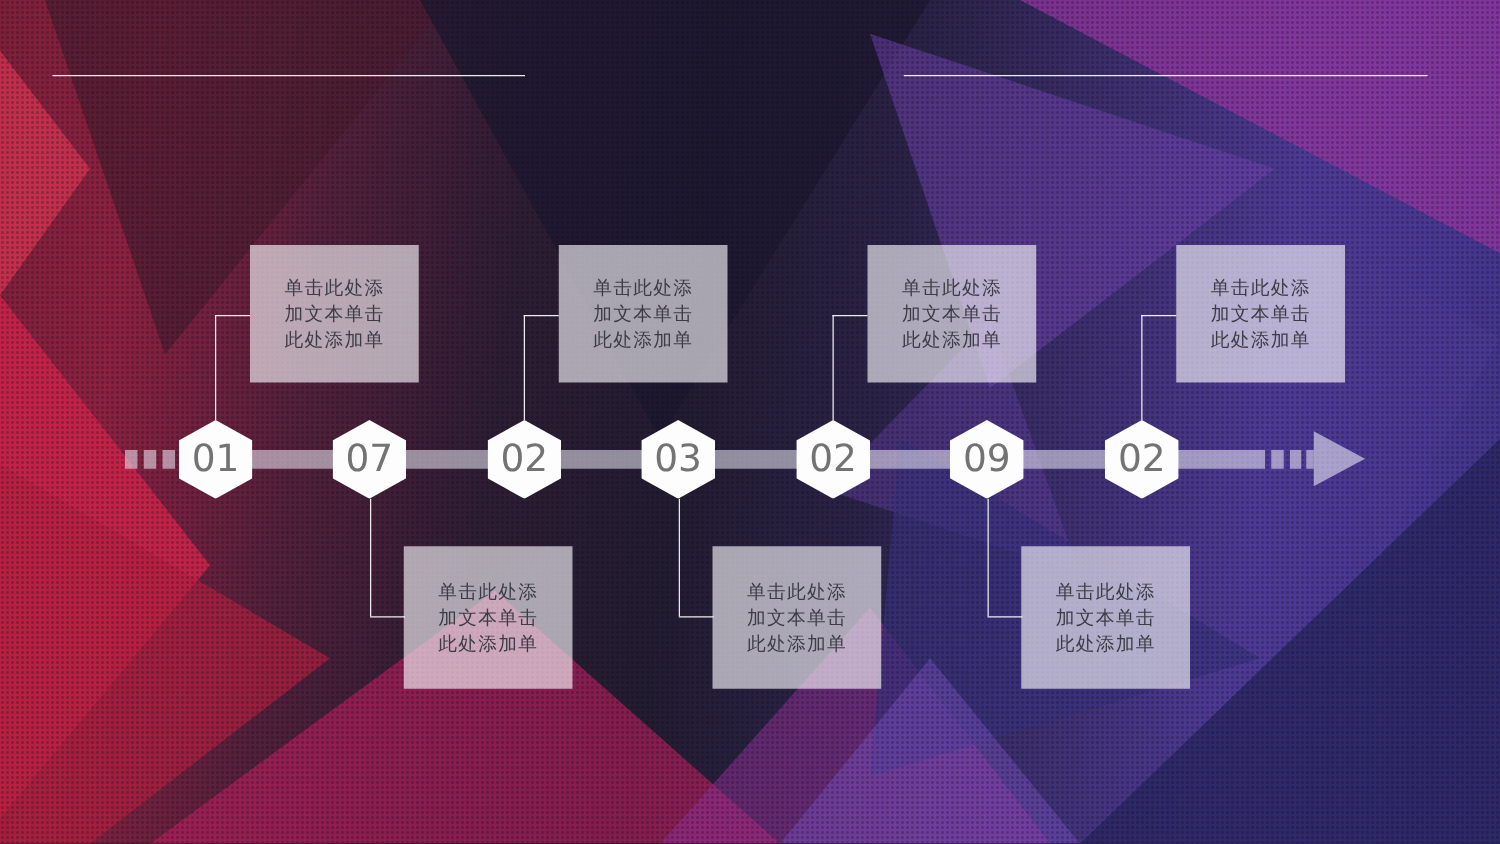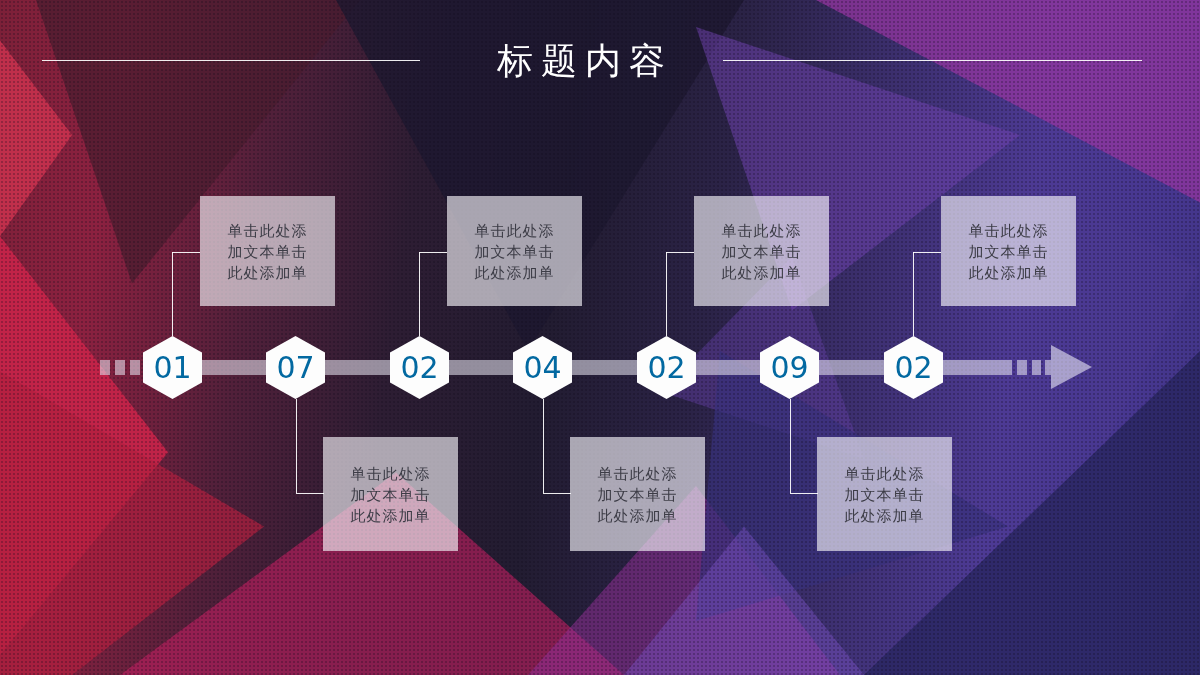--- a/index.html
+++ b/index.html
@@ -33,21 +33,21 @@
            border-top:22px solid transparent; border-bottom:22px solid transparent; z-index:2; }
 
   .conn-v { position:absolute; width:1px;  background:rgba(255,255,255,0.92); z-index:2; }
   .conn-h { position:absolute; height:1px; background:rgba(255,255,255,0.92); z-index:2; }
 
   .hex {
     position:absolute; top:336px; width:59px; height:63px; background:#fdfdfd;
     clip-path:polygon(50% 0%, 100% 26%, 100% 74%, 50% 100%, 0% 74%, 0% 26%);
     display:flex; align-items:center; justify-content:center; z-index:3;
   }
-  .num { font-size:30px; color:#0369a1; font-family:"DejaVu Sans", sans-serif; }
+  .num { font-size:30px; color:#737373; font-family:"DejaVu Sans", sans-serif; }
 
   .box {
     position:absolute; width:135px; background:rgba(250,248,253,0.63);
     display:flex; flex-direction:column; justify-content:center; text-align:center;
     z-index:2;
   }
   .box.above { top:196px; height:110px; }
   .box.below { top:437px; height:114px; }
   .bl { font-size:15px; line-height:21px; color:#3c3c46; letter-spacing:1px; }
 </style>
@@ -68,21 +68,20 @@
     <div class="facet" style="background:#93359f;opacity:.75;clip-path:polygon(68% 0%, 100% 0%, 100% 30%)"></div>
     <div class="facet" style="background:#6d41ab;opacity:.55;clip-path:polygon(58% 4%, 85% 20%, 66% 46%)"></div>
     <div class="facet" style="background:#37307a;opacity:.7;clip-path:polygon(60% 52%, 84% 78%, 58% 92%)"></div>
     <div class="facet" style="background:#28255f;opacity:.8;clip-path:polygon(72% 100%, 100% 52%, 100% 100%)"></div>
     <div class="facet" style="background:#4b3a92;opacity:.5;clip-path:polygon(86% 26%, 100% 40%, 92% 66%)"></div>
     <div class="facet" style="background:#7b53c4;opacity:.45;clip-path:polygon(52% 100%, 62% 78%, 72% 100%)"></div>
   </div>
   <div class="dots"></div>
 
   <div class="tline left"></div>
-  <h1 class="title">标题内容</h1>
   <div class="tline right"></div>
 
   <div class="dash" style="left:100px;width:10px"></div>
   <div class="dash" style="left:115px;width:10px"></div>
   <div class="dash" style="left:130px;width:10px"></div>
   <div class="bar"></div>
   <div class="dash" style="left:1017px;width:10px"></div>
   <div class="dash" style="left:1032px;width:9px"></div>
   <div class="dash" style="left:1045px;width:6px"></div>
   <div class="arrow"></div>
@@ -123,21 +122,21 @@
       <div class="bl">单击此处添</div>
       <div class="bl">加文本单击</div>
       <div class="bl">此处添加单</div>
     </div>
   </div>
 
   <div>
     <div class="conn-v" style="left:543px;top:399px;height:94px"></div>
     <div class="conn-h" style="left:543px;top:493px;width:28px"></div>
     <div class="hex" style="left:513px">
-      <span class="num">04</span>
+      <span class="num">03</span>
     </div>
     <div class="box below" style="left:570px">
       <div class="bl">单击此处添</div>
       <div class="bl">加文本单击</div>
       <div class="bl">此处添加单</div>
     </div>
   </div>
 
   <div>
     <div class="conn-v" style="left:666px;top:252px;height:84px"></div>

